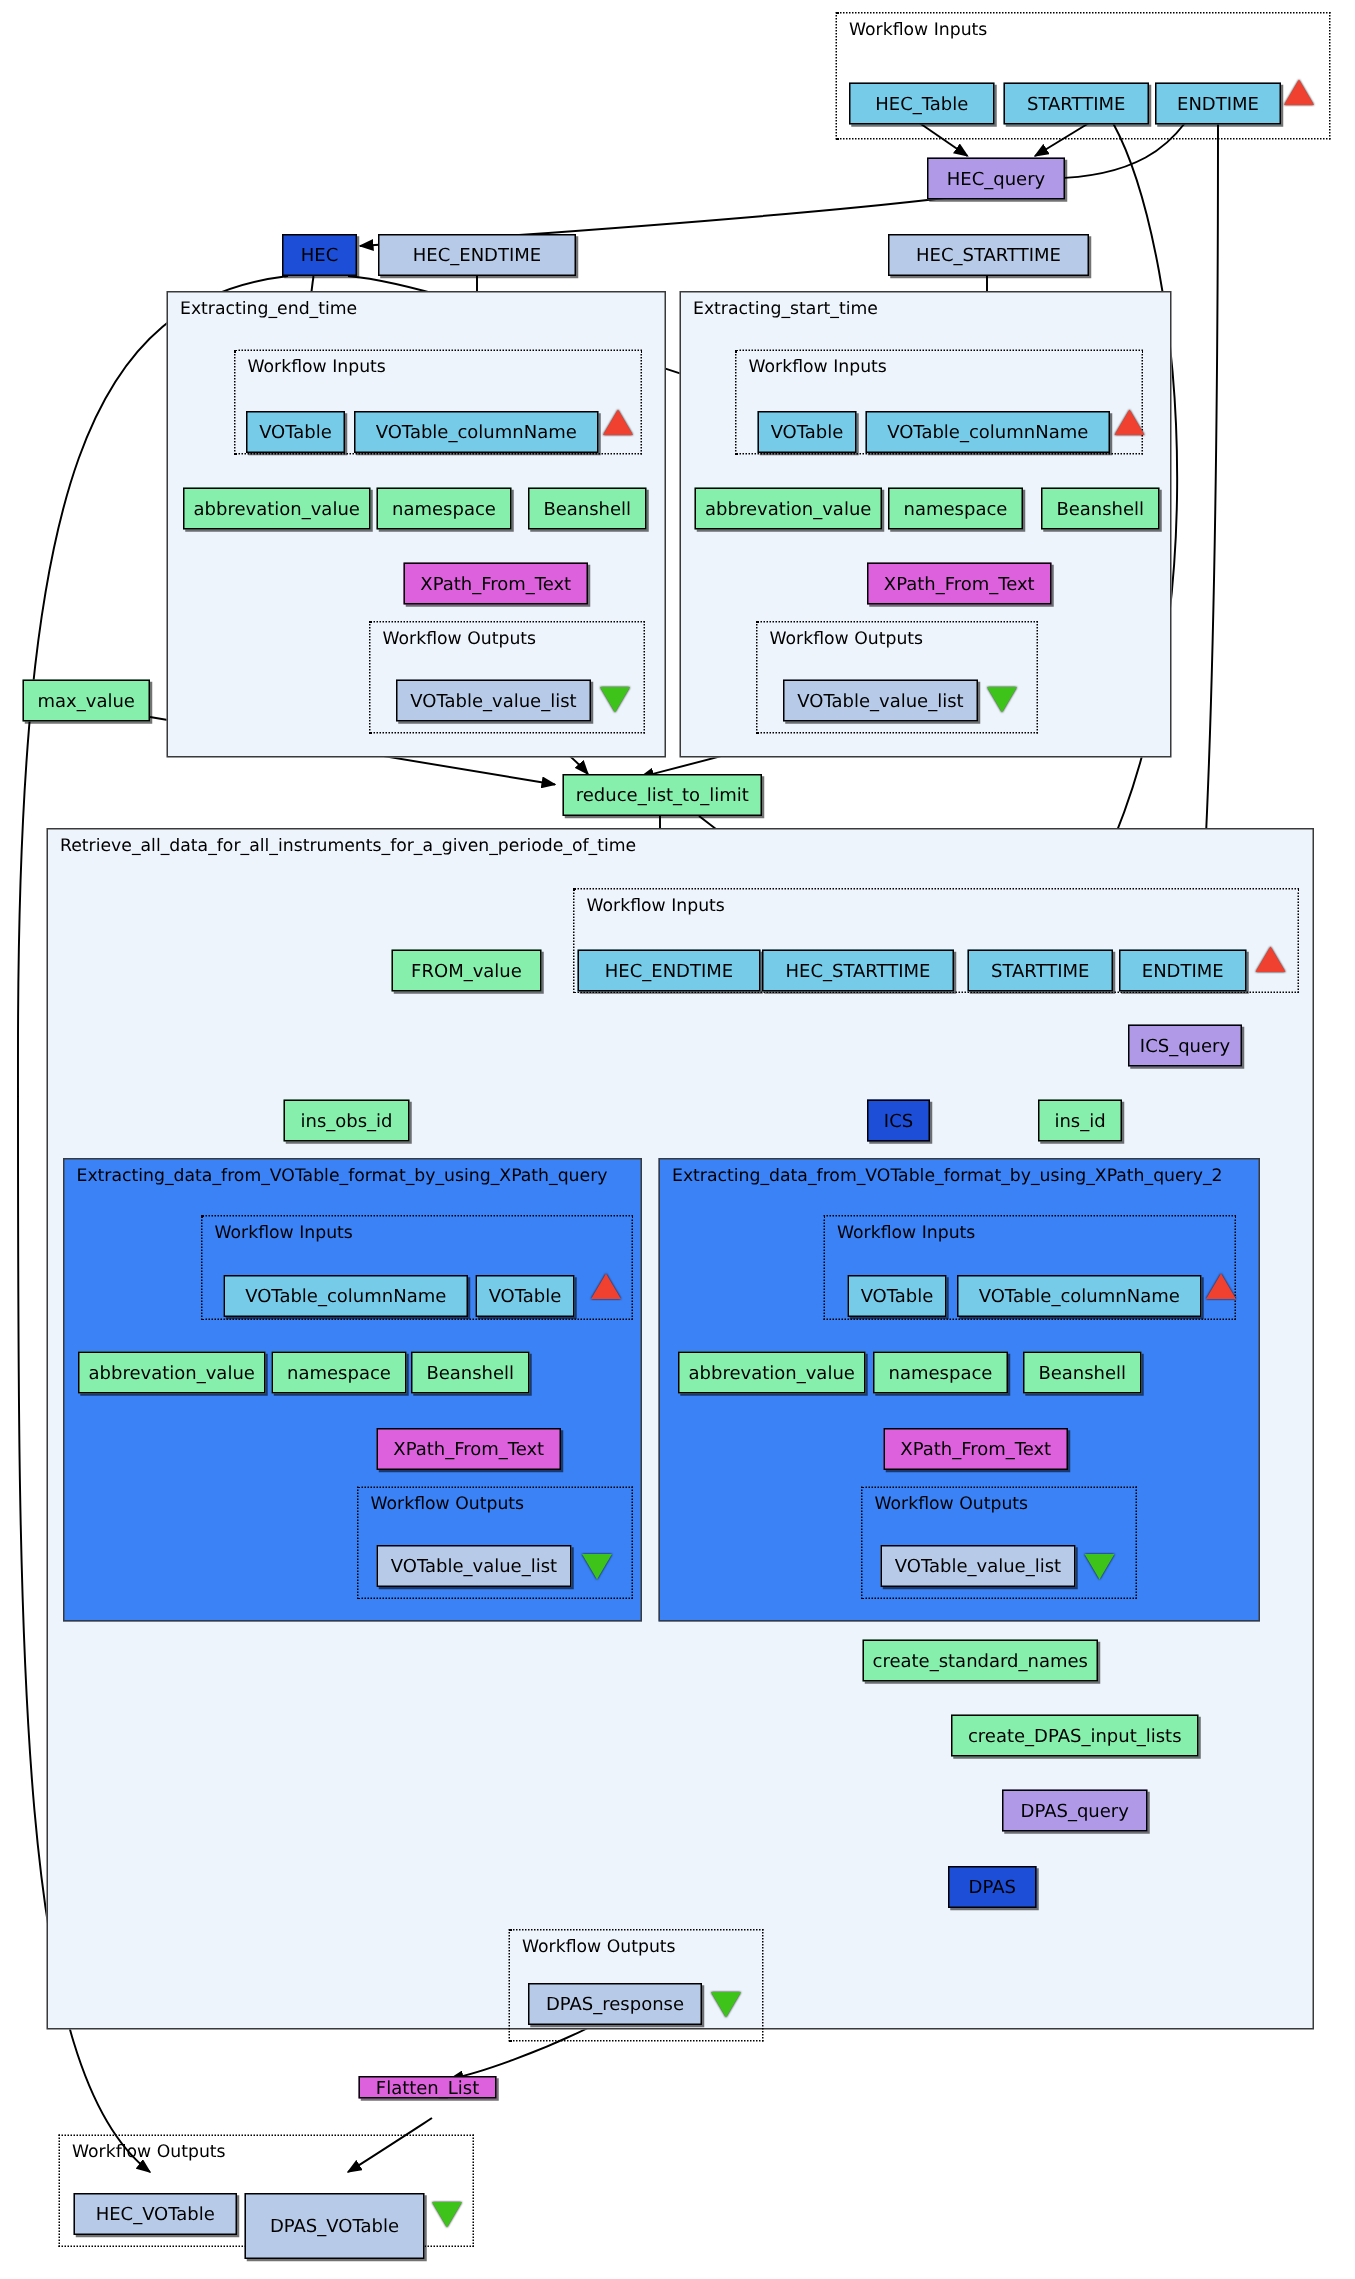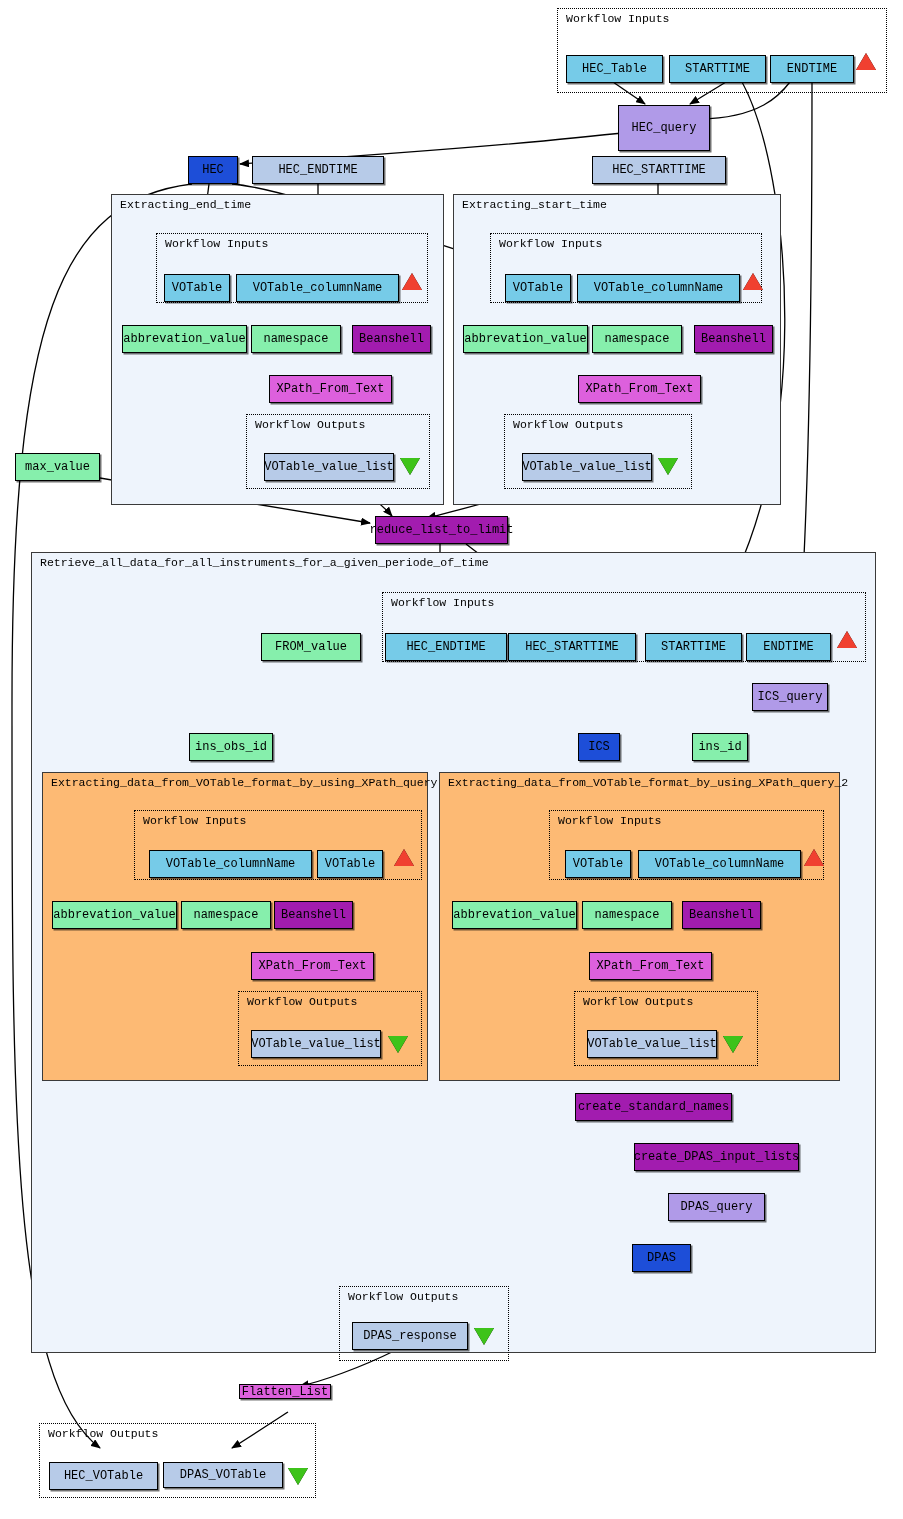--- a/index.html
+++ b/index.html
@@ -1,39 +1,39 @@
 <!DOCTYPE html>
 <html><head>
 <meta charset="utf-8">
 <style>
   html,body{margin:0;padding:0;background:#ffffff;}
   body{font-family:"DejaVu Sans","Liberation Sans",sans-serif;}
-  #canvas{position:relative;width:903px;height:1519px;background:#ffffff;overflow:hidden;font-family:Liberation Mono, monospace;}
+  #canvas{position:relative;width:903px;height:1519px;background:#ffffff;overflow:hidden;}
   svg.edges{position:absolute;left:0;top:0;width:903px;height:1519px;pointer-events:none;}
 
   
   .cluster{position:absolute;box-sizing:border-box;}
   .cluster.solid{border:1px solid #3a3a3a;background:#eef4fc;}
-  .cluster.solid.tan{background:#fdba74;}
+  .cluster.solid.tan{background:#3b82f6;}
   .cluster.dotted{border:1px dotted #000;background:transparent;}
   .cluster .ctitle{position:absolute;left:8px;top:3px;font-size:11.5px;color:#000;white-space:nowrap;}
   .cluster.solid > .ctitle{font-size:11.5px;}
 
   
   .node{position:absolute;box-sizing:border-box;border:1px solid #000;
         display:flex;align-items:center;justify-content:center;
         font-size:12px;color:#000;white-space:nowrap;
         box-shadow:1.5px 1.5px 0 rgba(0,0,0,0.55);}
   .n-input{background:#76cbe8;}
   .n-output{background:#b7cbe8;}
   .n-grayblue{background:#86efac;}
   .n-green{background:#1d4ed8;}
   .n-purple{background:#b09ae8;}
   .n-magenta{background:#dd60dd;}
-  .n-tan{background:#a21caf;}
+  .n-tan{background:#86efac;}
 
   
   .tri{position:absolute;width:0;height:0;}
   .tri-up{border-left:10px solid transparent;border-right:10px solid transparent;
           border-bottom:17px solid #f04030;filter:drop-shadow(0 0 0.6px #000);}
   .tri-dn{border-left:10px solid transparent;border-right:10px solid transparent;
           border-top:17px solid #3ec31a;filter:drop-shadow(0 0 0.6px #000);}
 </style>
 </head>
 <body>
@@ -158,21 +158,21 @@
     <span>HEC_Table</span>
   </div>
   <div class="node n-input" style="left:669px;top:55px;width:97px;height:28px;">
     <span>STARTTIME</span>
   </div>
   <div class="node n-input" style="left:770px;top:55px;width:84px;height:28px;">
     <span>ENDTIME</span>
   </div>
   <div class="tri tri-up" style="left:856px;top:53px;"></div>
 
-  <div class="node n-purple" style="left:618px;top:105px;width:92px;height:46px;">
+  <div class="node n-purple" style="left:618px;top:105px;width:92px;height:28px;">
     <span>HEC_query</span>
   </div>
 
   <div class="node n-green" style="left:188px;top:156px;width:50px;height:28px;">
     <span>HEC</span>
   </div>
   <div class="node n-output" style="left:252px;top:156px;width:132px;height:28px;">
     <span>HEC_ENDTIME</span>
   </div>
   <div class="node n-output" style="left:592px;top:156px;width:134px;height:28px;">
@@ -389,18 +389,18 @@
   <div class="node n-magenta" style="left:239px;top:1384px;width:92px;height:15px;">
     <span>Flatten_List</span>
   </div>
 
   <div class="cluster dotted" style="left:39px;top:1423px;width:277px;height:75px;">
     <div class="ctitle">Workflow Outputs</div>
   </div>
   <div class="node n-output" style="left:49px;top:1462px;width:109px;height:28px;">
     <span>HEC_VOTable</span>
   </div>
-  <div class="node n-output" style="left:163px;top:1462px;width:120px;height:26px;">
+  <div class="node n-output" style="left:163px;top:1462px;width:120px;height:44px;">
     <span>DPAS_VOTable</span>
   </div>
   <div class="tri tri-dn" style="left:288px;top:1468px;"></div>
 
 </div>
 
 </body></html>

